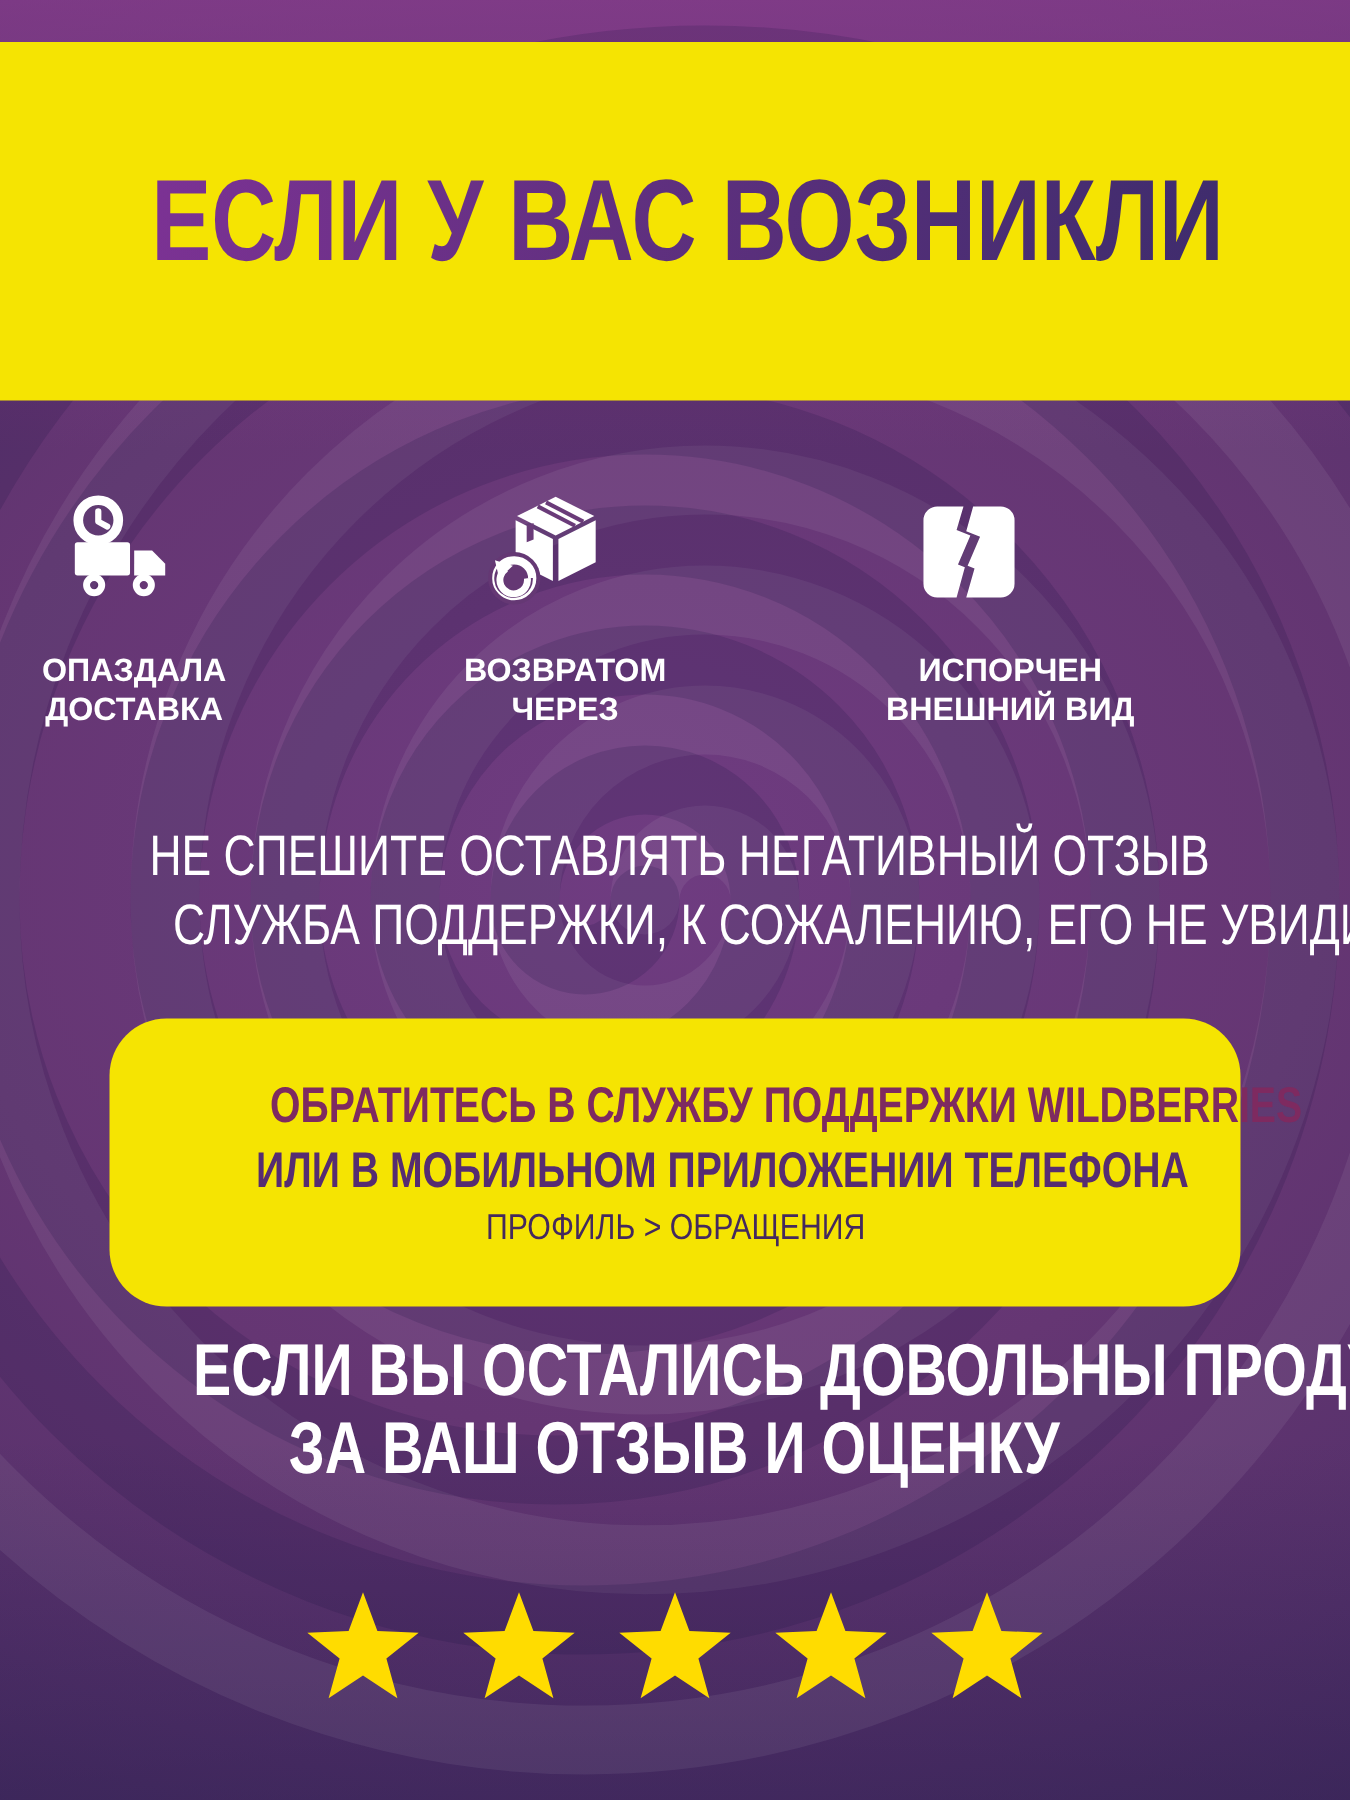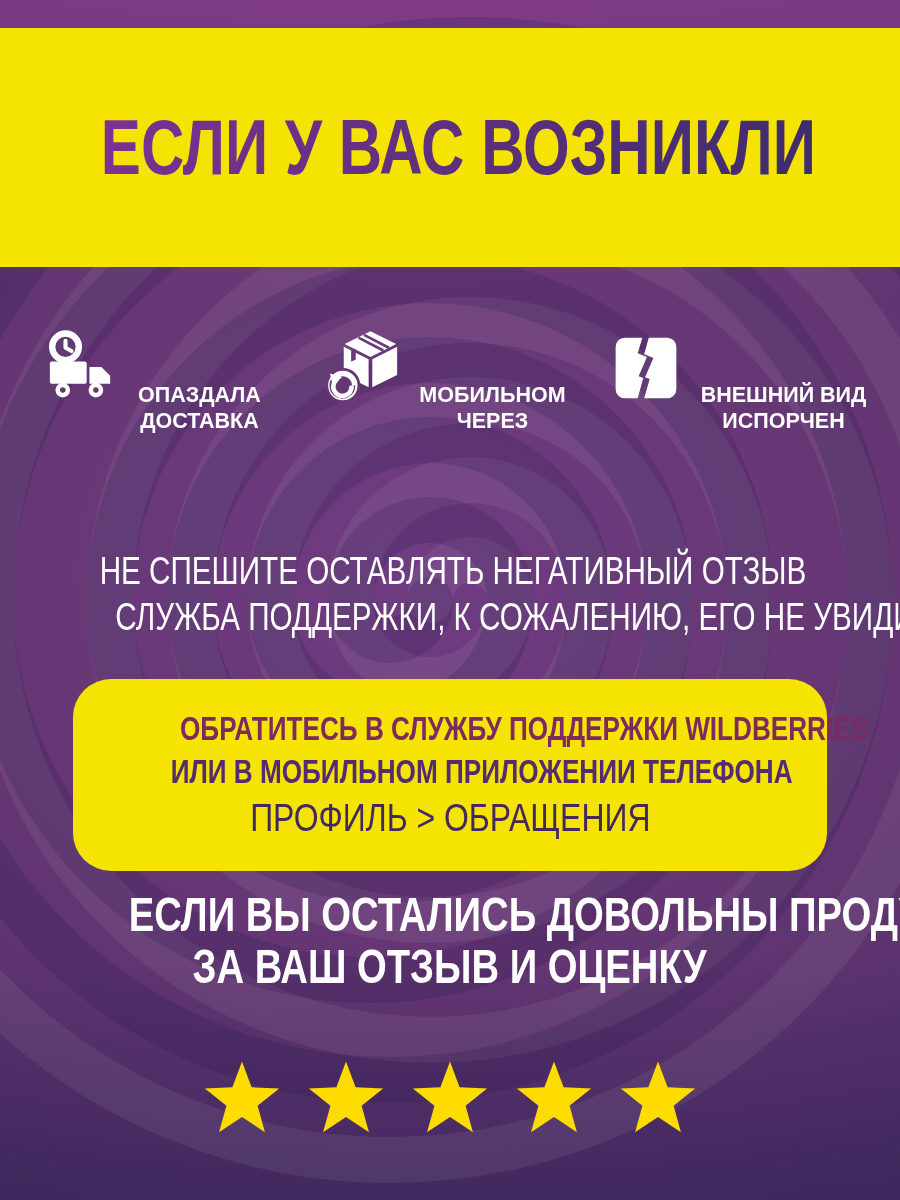--- a/index.html
+++ b/index.html
@@ -24,40 +24,40 @@
   @supports ((-webkit-background-clip:text) or (background-clip:text)){
     .h-line .cond{
       background:linear-gradient(105deg,#7c3294 0%,#60307f 45%,#3e2c6c 100%);
       -webkit-background-clip:text;background-clip:text;
       -webkit-text-fill-color:transparent;color:transparent;
     }
   }
 
   
   .problems{position:absolute;top:322px;left:28px;right:28px;display:flex;}
-  .problem{flex:1;display:flex;flex-direction:row;align-items:flex-end;}
+  .problem{flex:1;display:flex;flex-direction:column;align-items:flex-start;}
   .picon{width:110px;height:92px;margin-bottom:20px;}
   .plabel{color:#fff;font-weight:bold;font-size:21.5px;line-height:1.22;text-align:center;}
   .plabel span{display:block;}
 
   
   .warning{position:absolute;top:548px;left:0;width:100%;text-align:center;
     color:#fff;font-weight:normal;font-size:38px;line-height:1.22;}
 
   
   .support{
     position:absolute;top:663px;left:73px;width:754px;height:192px;box-sizing:border-box;
     background:var(--yellow,#F5E402);border-radius:38px;
     display:flex;flex-direction:column;justify-content:center;align-items:center;padding:8px 10px;margin-top:16px;
   }
   .s-line{font-weight:bold;font-size:33.5px;line-height:1.3;text-align:center;width:100%;}
   .s1 .cond{color:#7e2a60;}
   .s2 .cond{color:#662b72;}
   .s3 .cond{color:#562c71;}
-  .s4{font-weight:normal;font-size:38px;}
+  .s4{font-weight:normal;font-size:24px;}
   .s4 .cond{color:#44295e;transform:scaleX(0.84);}
 
   
   .thanks{position:absolute;top:888px;left:0;width:100%;text-align:center;
     color:#fff;font-weight:bold;font-size:49px;line-height:1.07;}
 
   
   .stars{position:absolute;top:1058px;left:0;width:100%;display:flex;justify-content:center;gap:26px;}
   .star{width:78px;height:82px;}
 </style>
@@ -107,33 +107,33 @@
         <polygon points="28,27 55,40.5 55,71 28,57.5" fill="#fff"></polygon>
         <polygon points="86,27 59,40.5 59,71 86,57.5" fill="#fff"></polygon>
         <path d="M36 31 l0 12 5 -2 0 -12 z" fill="#6a3b79"></path>
         <circle cx="27" cy="69" r="19" fill="#653874"></circle>
         <circle cx="27" cy="69" r="13" fill="none" stroke="#fff" stroke-width="6"></circle>
         <path d="M20 61 A10.5 10.5 0 1 0 37 69" fill="none" stroke="#653874" stroke-width="7"></path>
         <path d="M21 62 A10 10 0 1 0 36.5 69" fill="none" stroke="#fff" stroke-width="5"></path>
         <polygon points="13,56 26,60 16,69" fill="#fff"></polygon>
       </svg>
       <div class="plabel">
-        <span>МОБИЛЬНОМ</span>
+        <span>ВОЗВРАТОМ</span>
         <span>ЧЕРЕЗ</span>
       </div>
     </div>
 
     <div class="problem">
       <svg class="picon" viewBox="0 0 100 100">
         <path d="M27 17 H46 L41 34 L51 38 L42 59 L47 61 L41 83 H27 a10 10 0 0 1 -10 -10 V27 a10 10 0 0 1 10 -10 Z" fill="#fff"></path>
         <path d="M53 17 H73 a10 10 0 0 1 10 10 v46 a10 10 0 0 1 -10 10 H48 L54 62 L49 60 L58 39 L48 35 Z" fill="#fff"></path>
       </svg>
       <div class="plabel">
+        <span>ИСПОРЧЕН</span>
         <span>ВНЕШНИЙ ВИД</span>
-        <span>ИСПОРЧЕН</span>
       </div>
     </div>
 
 
   </div>
 
   <div class="warning">
     <div><span class="cond">НЕ СПЕШИТЕ ОСТАВЛЯТЬ НЕГАТИВНЫЙ ОТЗЫВ</span></div>
     <div><span class="cond">СЛУЖБА ПОДДЕРЖКИ, К СОЖАЛЕНИЮ, ЕГО НЕ УВИДИТ</span></div>
   </div>

